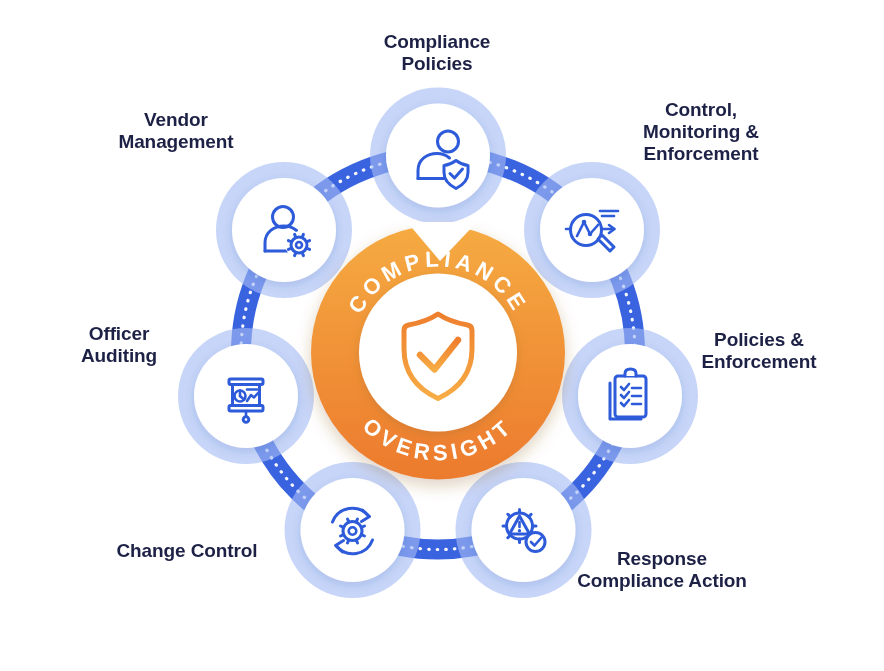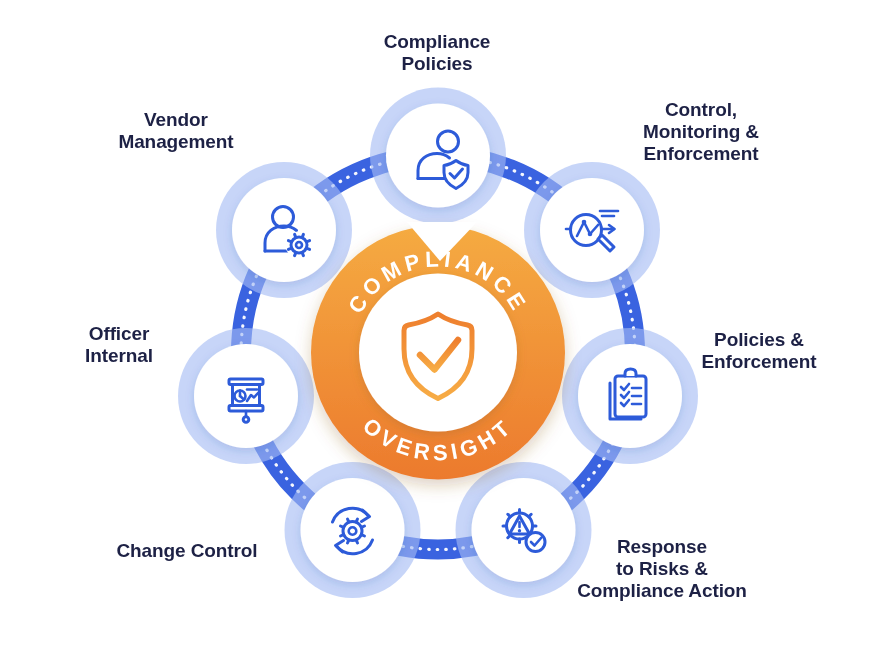--- a/index.html
+++ b/index.html
@@ -200,33 +200,32 @@
   <div>Control,</div>
   <div>Monitoring &amp;</div>
   <div>Enforcement</div>
 </div>
 
 <div class="node-label" style="left:759px;top:329px">
   <div>Policies &amp;</div>
   <div>Enforcement</div>
 </div>
 
-<div class="node-label" style="left:662px;top:536px">
+<div class="node-label" style="left:662px;top:548px">
   <div>Response</div>
-  <div>to Risks &amp;</div>
   <div>Compliance Action</div>
 </div>
 
 <div class="node-label" style="left:187px;top:540px">
   <div>Change Control</div>
 </div>
 
 <div class="node-label" style="left:119px;top:323px">
   <div>Officer</div>
-  <div>Internal</div>
+  <div>Auditing</div>
 </div>
 
 <div class="node-label" style="left:176px;top:109px">
   <div>Vendor</div>
   <div>Management</div>
 </div>
 
 </div>
 
 </body></html>

